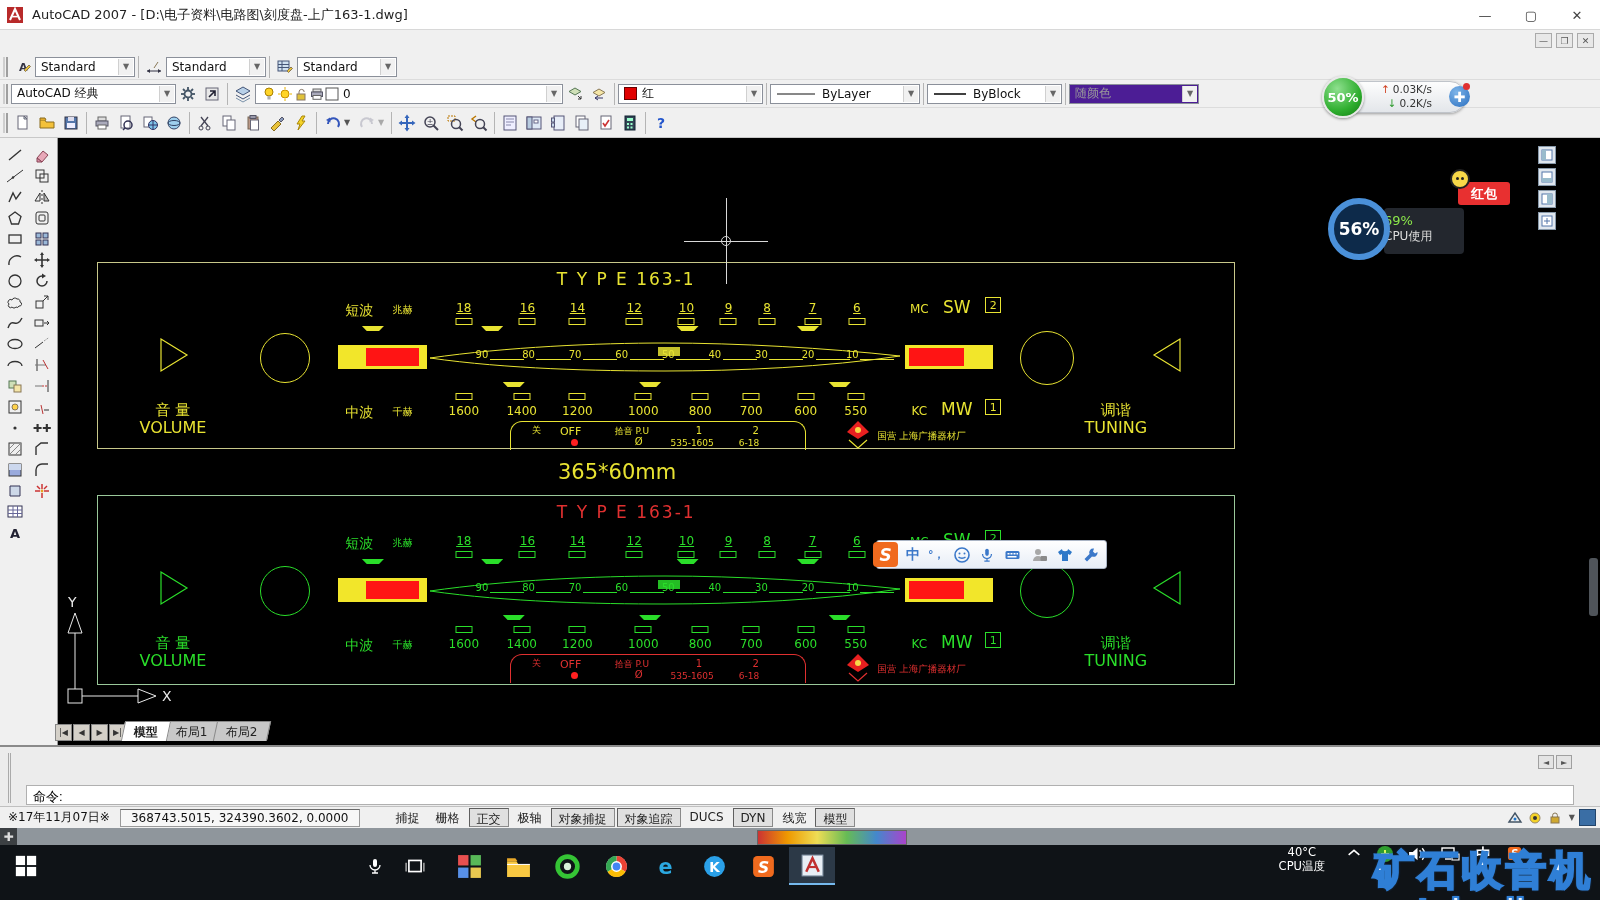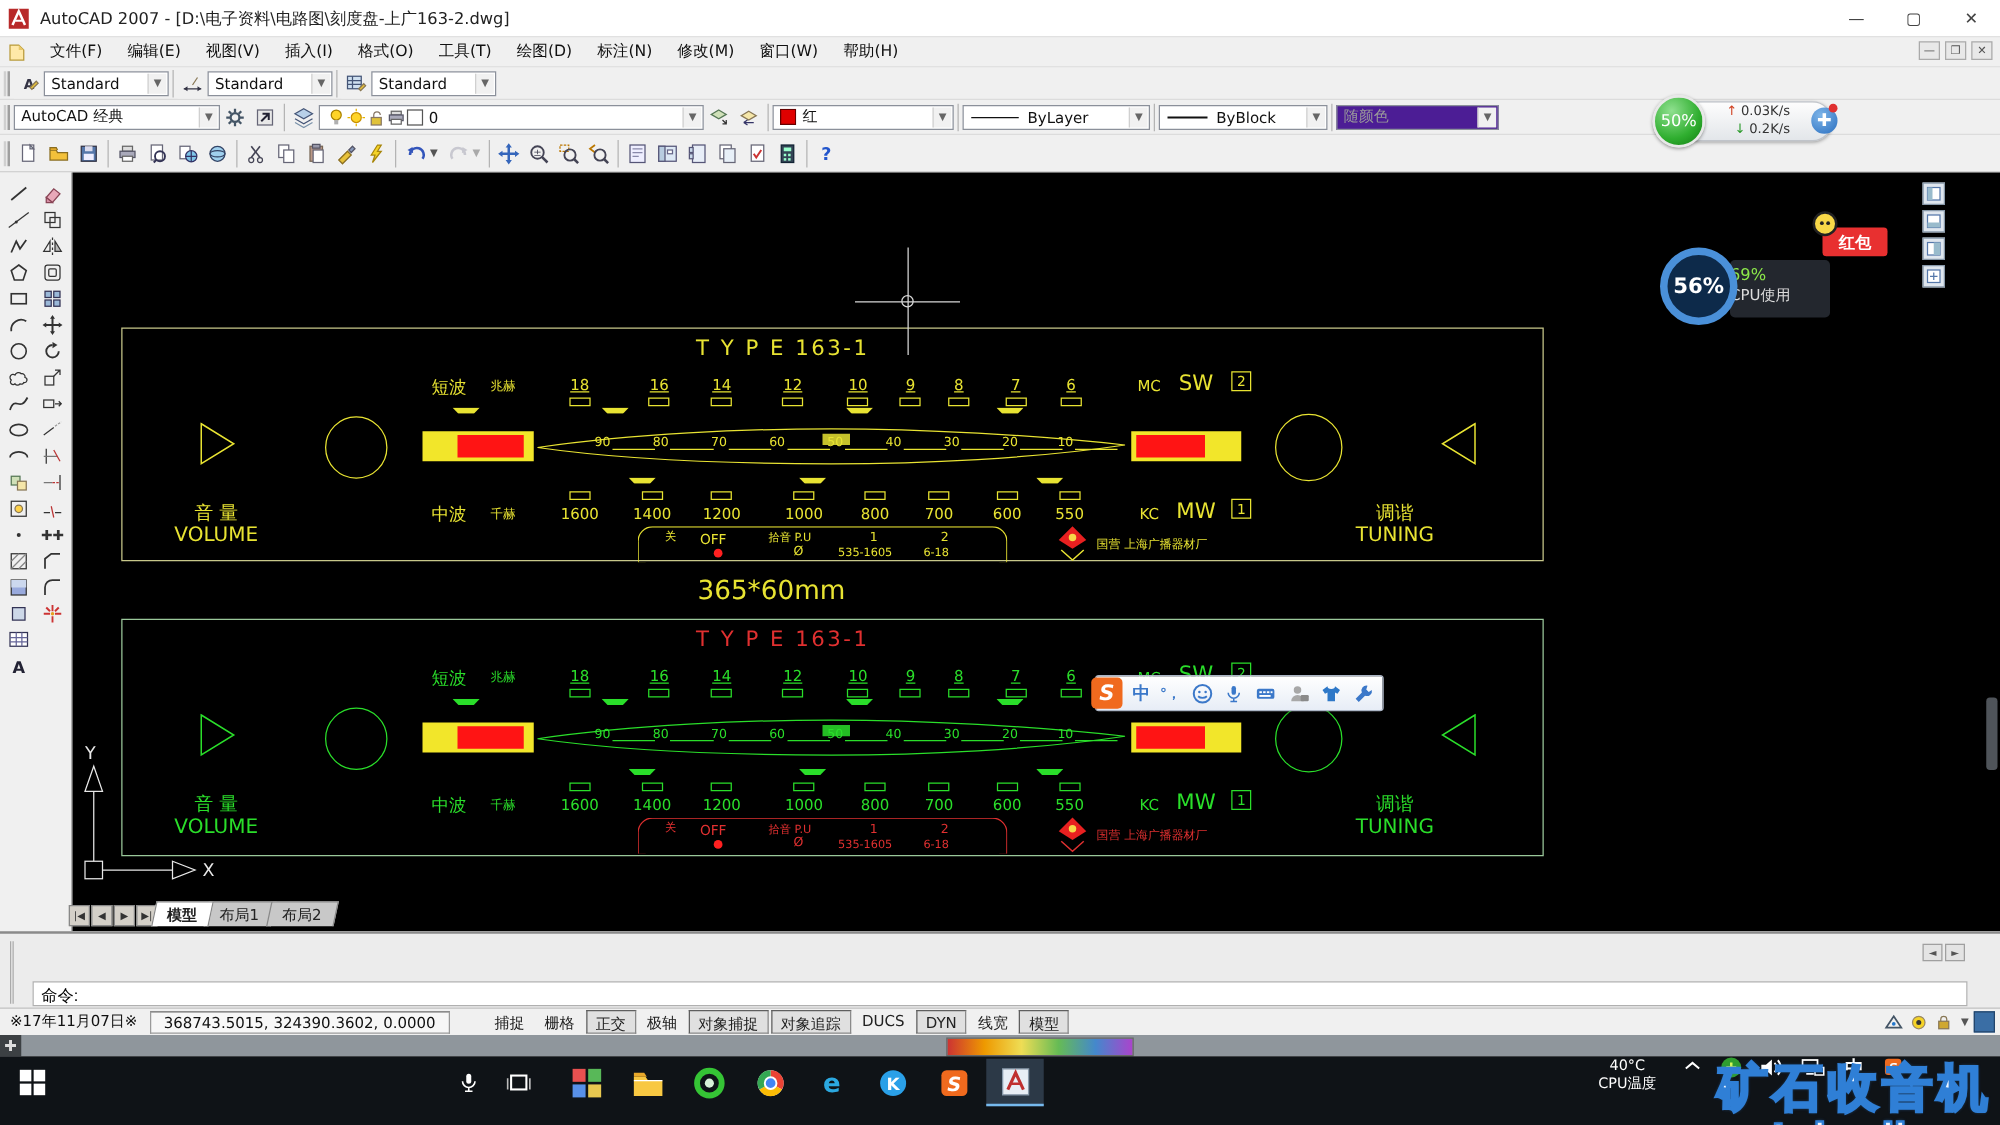--- a/index.html
+++ b/index.html
@@ -71,21 +71,21 @@
 #tray{position:absolute;right:0;top:0;height:42px;display:flex;color:#fff}
 #temp{font-size:11.5px;text-align:center;line-height:1.25;margin-right:14px}
 .trayic{margin:0 7px}
 #imeind{font-size:15px;font-weight:bold;margin:0 8px}
 #watermark{position:absolute;right:6px;top:843px;text-align:right;pointer-events:none;z-index:60;font-weight:bold;font-family:"DejaVu Sans",sans-serif}
 #wm1{font-size:40px;letter-spacing:4px;color:#eef6ff;-webkit-text-stroke:2.5px #2f7fd6;text-shadow:0 0 3px #2f7fd6}
 #wm2{font-size:29px;color:#eef6ff;-webkit-text-stroke:2px #2f7fd6;text-shadow:0 0 3px #2f7fd6;margin-top:-6px}
 
 #netmeter{position:absolute;left:1322px;top:76px;width:150px;height:42px;z-index:40}
 #nm-pill{position:absolute;left:22px;top:5px;width:122px;height:32px;background:linear-gradient(#fdfdfd,#e3e6ea);border:1px solid #c0c4ca;border-radius:16px;box-shadow:0 1px 3px rgba(0,0,0,.35)}
-#nm-ball{position:absolute;left:0;top:0;width:42px;height:42px;border-radius:50%;background:radial-gradient(circle at 35% 28%,#8fe08f,#2fae2f 60%,#0f7a0f);border:2px solid #e8e8e8;box-shadow:0 1px 3px rgba(0,0,0,.4);color:#fff;font-size:13px;font-weight:normal;display:flex;align-items:center;justify-content:center}
+#nm-ball{position:absolute;left:0;top:0;width:42px;height:42px;border-radius:50%;background:radial-gradient(circle at 35% 28%,#8fe08f,#2fae2f 60%,#0f7a0f);border:2px solid #e8e8e8;box-shadow:0 1px 3px rgba(0,0,0,.4);color:#fff;font-size:13px;font-weight:bold;display:flex;align-items:center;justify-content:center}
 .nmrow{position:absolute;left:48px;font-size:10.5px;color:#333;display:flex;align-items:center;gap:3px;width:62px;justify-content:flex-end}
 #nm-plus{position:absolute;right:2px;top:10px;width:21px;height:21px;border-radius:50%;background:radial-gradient(circle at 35% 30%,#7db4e8,#2a6fc0);color:#fff;font-weight:bold;font-size:14px;display:flex;align-items:center;justify-content:center}
 #nm-dot{position:absolute;right:2px;top:7px;width:7px;height:7px;border-radius:50%;background:#e03030}
 
 #cpuring{position:absolute;left:1270px;top:60px;width:62px;height:62px;border-radius:50%;background:#0d2a4a;border:6px solid #4a90d9;color:#fff;display:flex;align-items:center;justify-content:center;font-size:17px;font-weight:bold;z-index:30}
 #cpubox{position:absolute;left:1326px;top:70px;width:80px;height:46px;background:rgba(38,42,50,.92);border-radius:4px;color:#ddd;font-size:12px;padding-top:5px;z-index:29}
 #cpubox .pct{color:#8ce84a;font-size:13px}
 #redpacket{position:absolute;left:1400px;top:44px;z-index:31}
 #rp-tag{width:52px;height:23px;background:#e83030;border-radius:3px;color:#fff;font-size:13px;font-weight:bold;display:flex;align-items:center;justify-content:center}
 #rp-face{position:absolute;left:-8px;top:-13px;width:20px;height:20px;border-radius:50%;background:#f8d848;border:2px solid #222}
@@ -112,47 +112,28 @@
 <body>
 
 <div id="screen">
 
   <div id="titlebar">
     <svg class="appicon" viewBox="0 0 18 18">
         <rect x="1" y="1" width="16" height="16" fill="#b82a2a"></rect>
         <path d="M4,14 L9,3 L14,14" fill="none" stroke="#fff" stroke-width="2"></path>
         <line x1="6.2" y1="10.6" x2="11.8" y2="10.6" stroke="#fff" stroke-width="1.6"></line>
       </svg>
-    <span class="title">AutoCAD 2007 - [D:\电子资料\电路图\刻度盘-上广163-2.dwg]</span>
+    <span class="title">AutoCAD 2007 - [D:\电子资料\电路图\刻度盘-上广163-1.dwg]</span>
     <div class="winbtns">
       <div class="winbtn">—</div>
       <div class="winbtn">▢</div>
       <div class="winbtn">✕</div>
     </div>
   </div>
 
-  <div id="menubar">
-    <svg class="fileicon" viewBox="0 0 16 16">
-        <path d="M2,14 V2 h7 l4,4 v8 z" fill="#ffe9a8" stroke="#b89a3a"></path>
-        <path d="M9,2 l4,4 h-4 z" fill="#e8c86a"></path>
-      </svg>
-    <div id="menuitems" style="display:flex">
-        <div class="menuitem">文件(F)</div>
-        <div class="menuitem">编辑(E)</div>
-        <div class="menuitem">视图(V)</div>
-        <div class="menuitem">插入(I)</div>
-        <div class="menuitem">格式(O)</div>
-        <div class="menuitem">工具(T)</div>
-        <div class="menuitem">绘图(D)</div>
-        <div class="menuitem">标注(N)</div>
-        <div class="menuitem">修改(M)</div>
-        <div class="menuitem">窗口(W)</div>
-        <div class="menuitem">帮助(H)</div>
-      </div>
-  </div>
   <div class="miniwin">
     <div>—</div>
     <div>❐</div>
     <div>✕</div>
   </div>
 
   <div id="row-styles" class="trow">
     <div class="grip"></div>
     <div class="tbtn">
         <svg width="18" height="18" viewBox="0 0 18 18">

